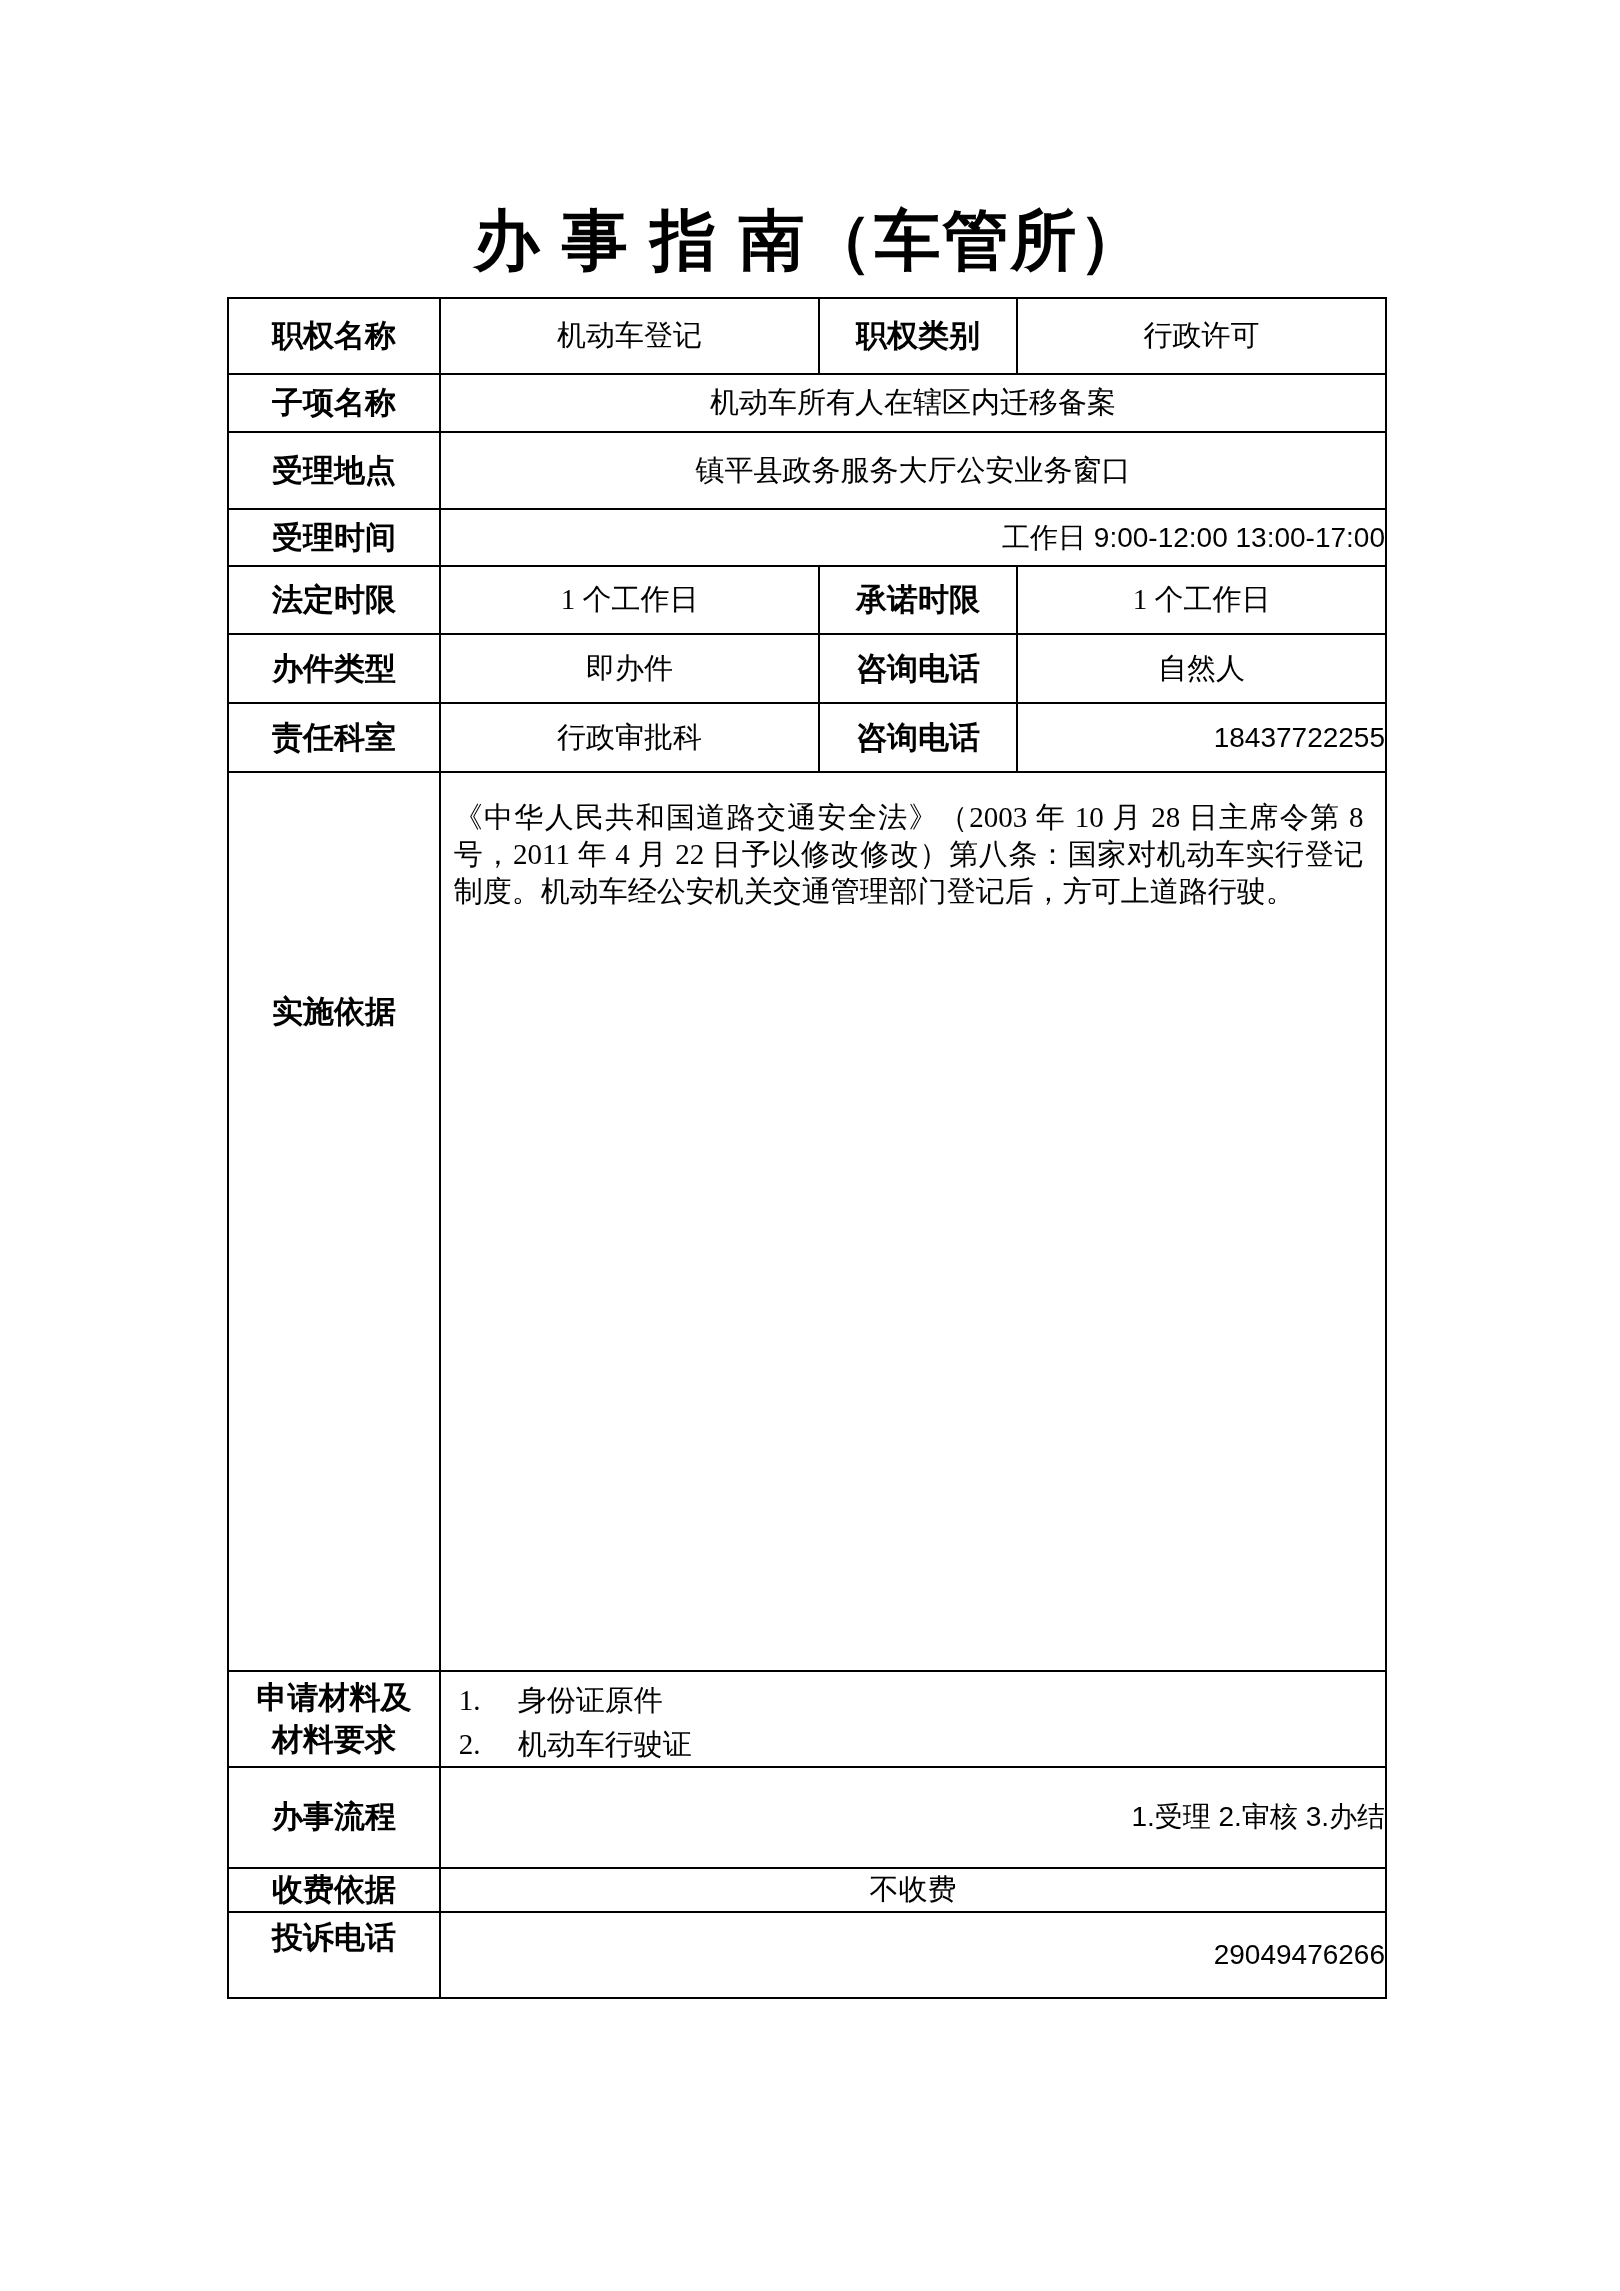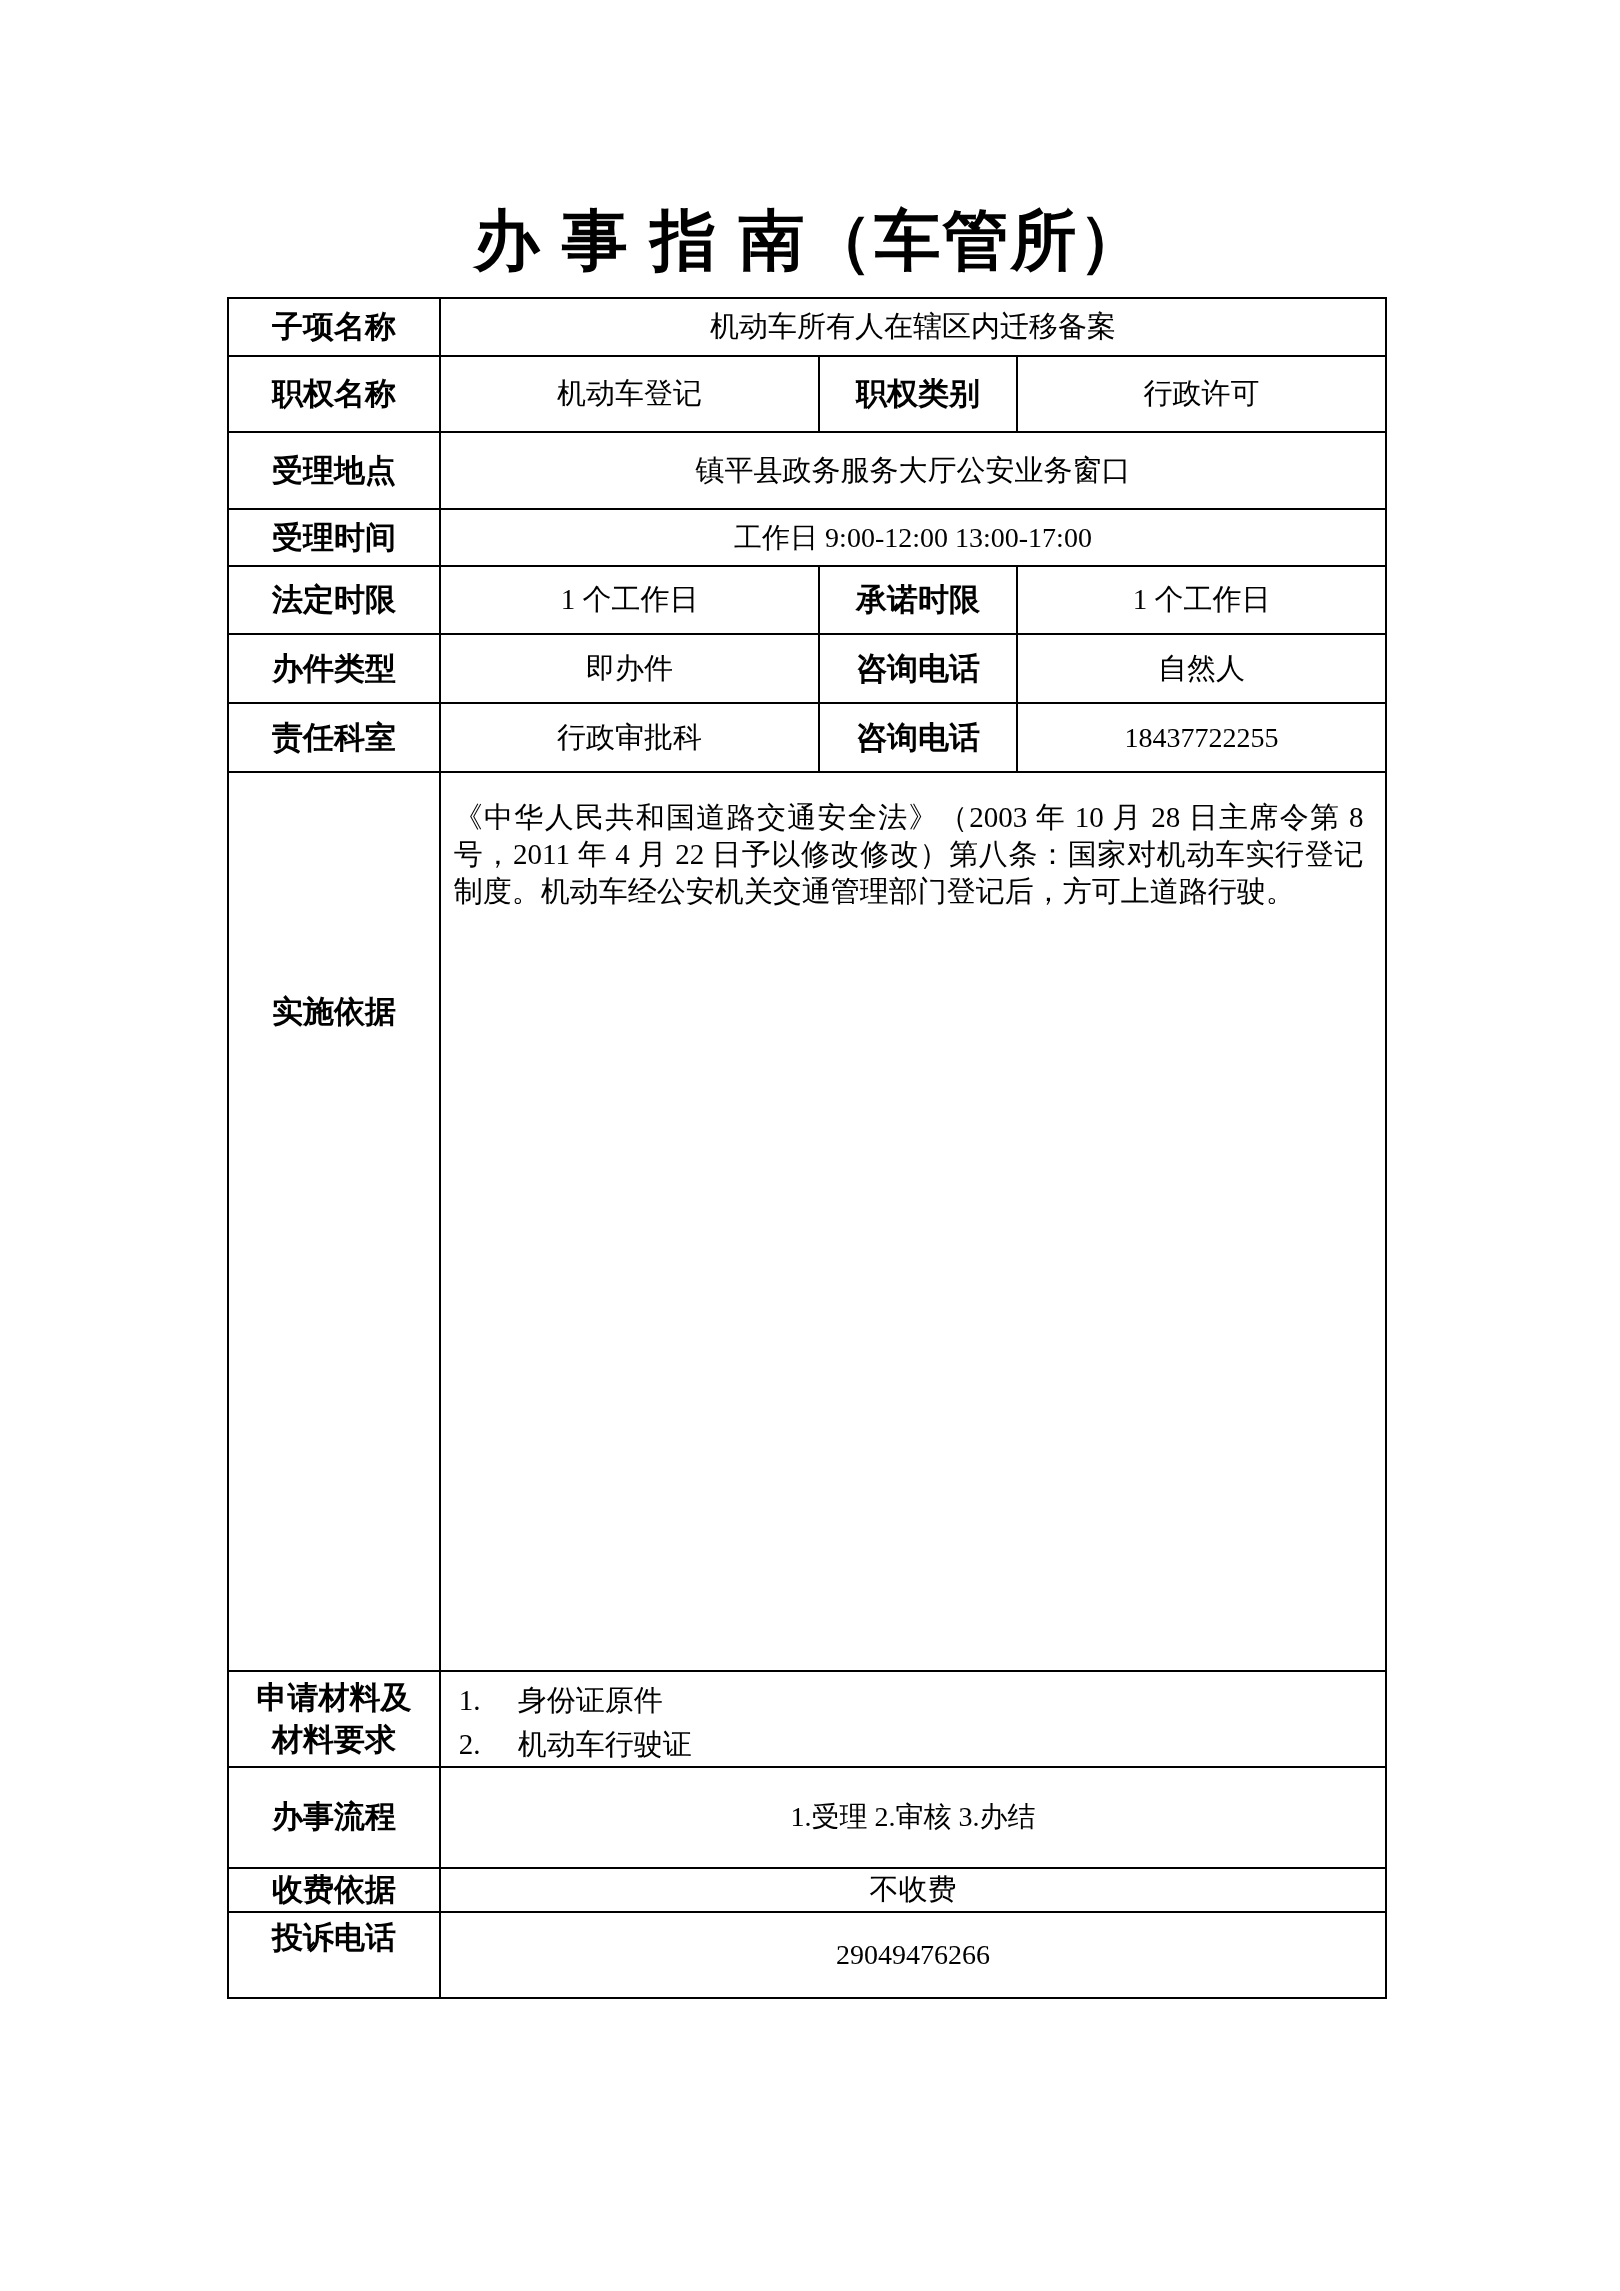--- a/index.html
+++ b/index.html
@@ -43,21 +43,21 @@
   .guide th {
     font-family: "Liberation Sans", "DejaVu Sans", sans-serif;
     font-weight: 700;
     font-size: 31px;
   }
   .guide td {
     font-family: "Liberation Serif", "DejaVu Serif", serif;
     font-weight: 400;
     font-size: 29px;
   }
-  td.sans-val { font-family: Liberation Serif, serif; font-size: 28px; }
+  td.sans-val { font-family: Liberation Sans, sans-serif; font-size: 28px; text-align: right; }
   th.basis-label {
     vertical-align: top;
     padding-top: 218px;
   }
   td.basis-cell {
     vertical-align: top;
     text-align: justify;
     padding: 25.5px 21.6px 0 12.7px;
   }
   td.basis-cell p {
@@ -95,30 +95,30 @@
 
   <table class="guide">
     <colgroup>
       <col style="width:212px">
       <col style="width:379px">
       <col style="width:198px">
       <col style="width:369px">
     </colgroup>
 
     <tbody>
-        <tr style="height:58px">
-      <th>子项名称</th>
-      <td colspan="3">机动车所有人在辖区内迁移备案</td>
-    </tr>
-
-    <tr style="height:76px">
+        <tr style="height:76px">
       <th>职权名称</th>
       <td>机动车登记</td>
       <th>职权类别</th>
       <td>行政许可</td>
+    </tr>
+
+    <tr style="height:58px">
+      <th>子项名称</th>
+      <td colspan="3">机动车所有人在辖区内迁移备案</td>
     </tr>
 
     <tr style="height:77px">
       <th>受理地点</th>
       <td colspan="3">镇平县政务服务大厅公安业务窗口</td>
     </tr>
 
     <tr style="height:57px">
       <th>受理时间</th>
       <td colspan="3" class="sans-val">工作日 9:00-12:00 13:00-17:00</td>

